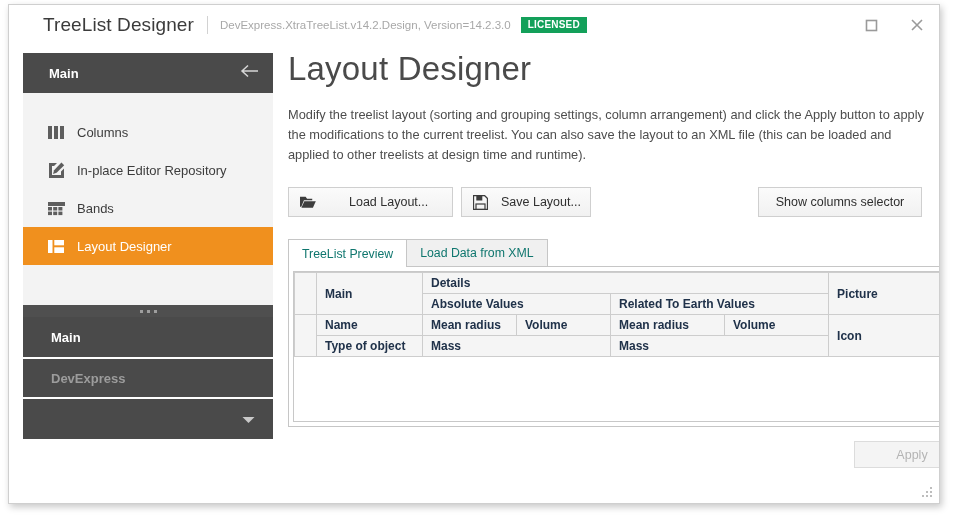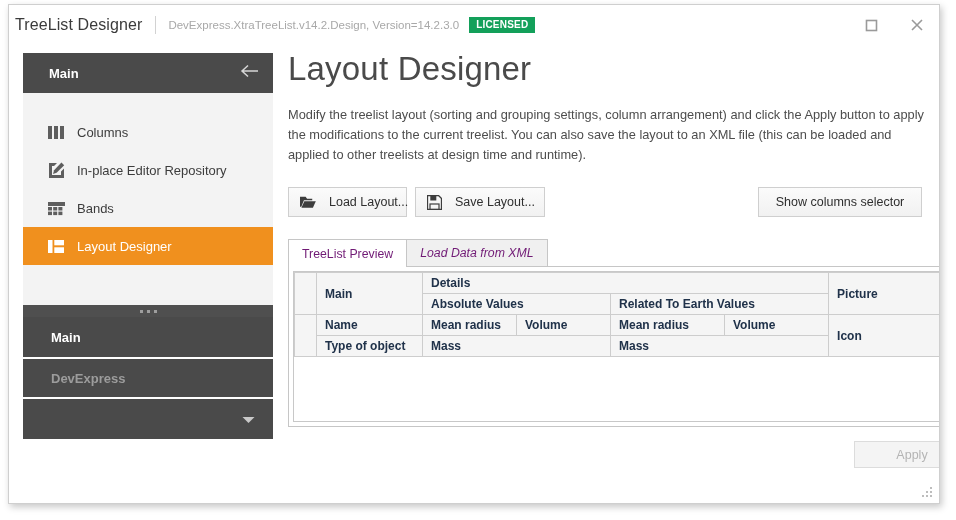--- a/index.html
+++ b/index.html
@@ -30,23 +30,23 @@
     position: absolute;
     left: 0; top: 0;
     width: 100%;
     height: 40px;
     background: #ffffff;
     display: flex;
     align-items: center;
     box-sizing: border-box;
   }
   .app-title {
-    font-size: 16px;
+    font-size: 19px;
     color: #3b3b3b;
-    margin-left: 6px;
+    margin-left: 34px;
     letter-spacing: 0.1px;
     white-space: nowrap;
   }
   .title-sep {
     width: 1px;
     height: 18px;
     background: #d2d2d2;
     margin: 0 12px 0 13px;
   }
   .assembly-info {
@@ -226,21 +226,21 @@
   }
   .btn .bico {
     width: 16px;
     height: 16px;
     margin-right: 13px;
     display: flex;
     align-items: center;
     justify-content: center;
     color: #3d3d3d;
   }
-  .btn-load { width: 119px; padding-left: 11px; }
+  .btn-load { width: 165px; padding-left: 11px; gap: 20px; }
   .btn-save { width: 130px; padding-left: 11px; margin-left: 8px; }
   .btn-cols {
     position: absolute;
     right: 7px;
     width: 164px;
     justify-content: center;
     padding: 0;
   }
 
   
@@ -260,29 +260,29 @@
     height: 27px;
     border: 1px solid #c6c6c6;
     border-bottom: none;
     box-sizing: border-box;
     background: #f0f0f0;
     display: flex;
     align-items: center;
     justify-content: center;
     padding: 0 13px;
     font-size: 12.3px;
-    color: #701a75;
+    color: #0f766e;
     white-space: nowrap;
   }
   .tab.active {
     background: #ffffff;
     height: 28px;
     margin-bottom: -1px;
   }
-  .tab + .tab { margin-left: -1px; font-style: italic; }
+  .tab + .tab { margin-left: -1px; }
 
   .panel {
     border: 1px solid #c6c6c6;
     background: #ffffff;
     height: 161px;
     box-sizing: border-box;
     padding: 4px;
     position: relative;
     z-index: 1;
   }

